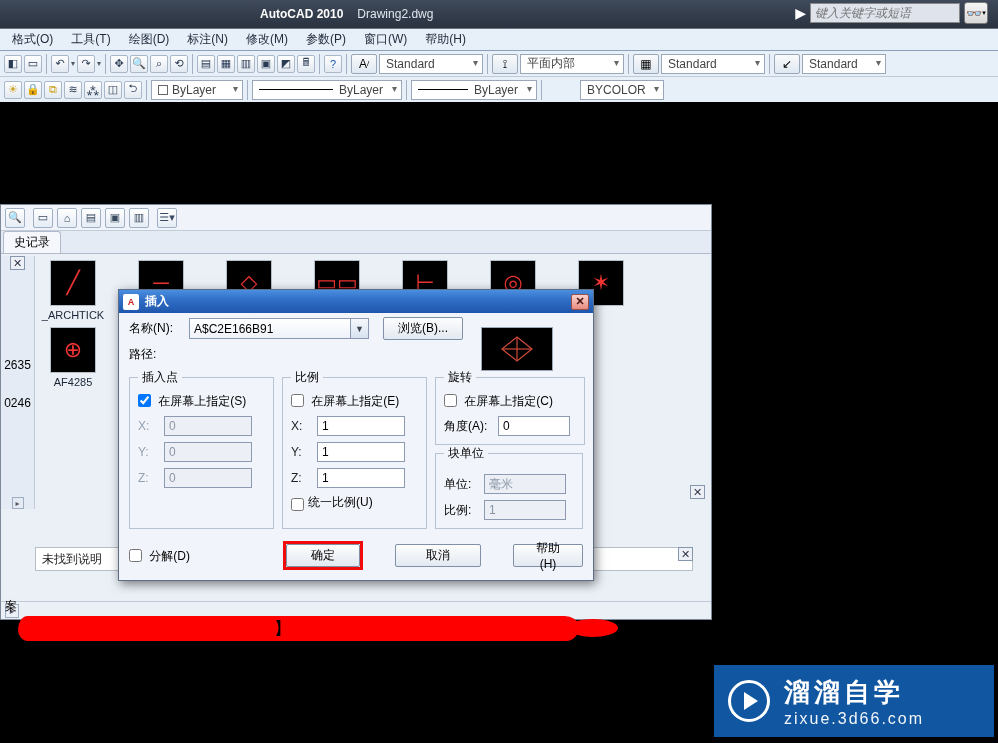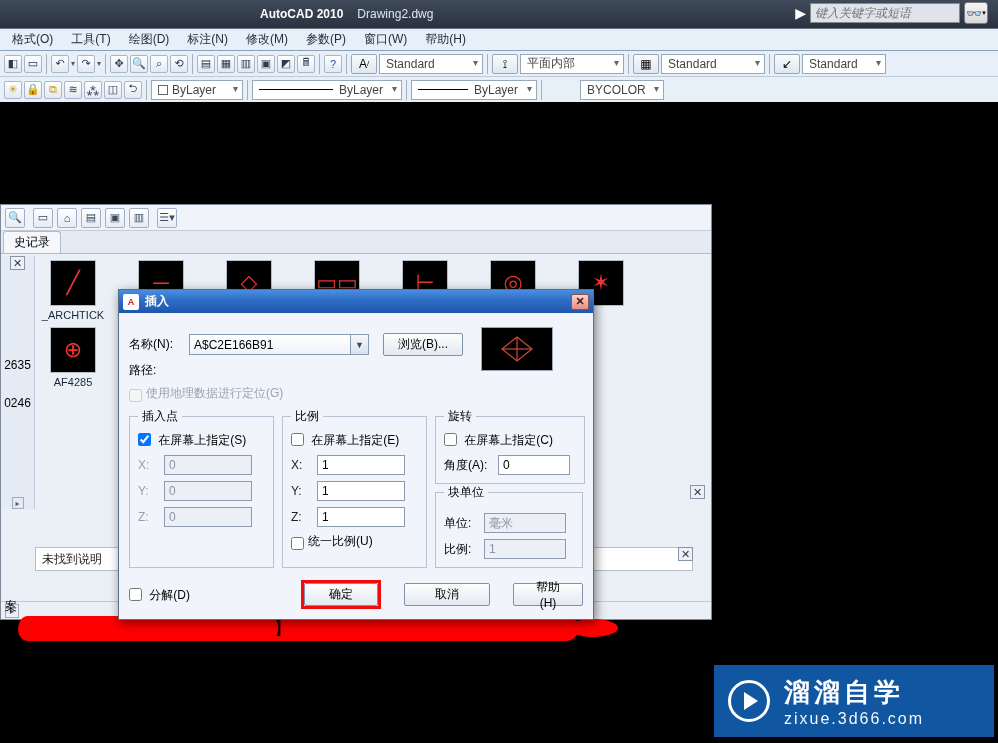--- a/index.html
+++ b/index.html
@@ -111,21 +111,21 @@
   .dlg {
     position:absolute; left:118px; top:289px; width:476px; background:#f1f4fa;
     border:1px solid #5c6e87; box-shadow:2px 3px 10px rgba(0,0,0,0.5);
   }
   .dlg-title {
     height:23px; background:linear-gradient(#4a8fe0,#2f6dc4 45%,#1f56ad);
     display:flex; align-items:center; padding:0 4px; color:#fff; font-weight:bold;
   }
   .dlg-title .app-ic { width:16px; height:16px; background:#fff; color:#c22; border-radius:2px; display:inline-flex; align-items:center; justify-content:center; font-size:9px; margin-right:6px;}
   .dlg-title .dlg-x { margin-left:auto; width:18px; height:16px; background:linear-gradient(#fcd3cf,#e88b80); border:1px solid #9a5248; border-radius:2px; display:flex; align-items:center; justify-content:center; color:#4a1712; font-weight:bold; font-size:11px; cursor:pointer;}
-  .dlg-body { padding:20px 10px 10px 10px;}
+  .dlg-body { padding:4px 10px 10px 10px;}
   .row { display:flex; align-items:center; margin-bottom:6px;}
   .lbl12 { width:60px; text-align:left; }
   .combo-dd {
     width:180px; height:21px; background:linear-gradient(#fff,#eef2f9); border:1px solid #8a9ab2;
     display:flex; align-items:center; padding:0 4px; position:relative;
   }
   .combo-dd .dd-btn { position:absolute; right:0; top:0; width:18px; height:100%;
     background:linear-gradient(#f5f8fc,#d7e2f0); border-left:1px solid #8a9ab2;
     display:flex; align-items:center; justify-content:center; font-size:9px; color:#445;}
   .btn, .btn-red {
@@ -145,21 +145,21 @@
   .fieldset legend { padding:0 4px; background:#f1f4fa;}
   .groups { display:flex; gap:8px; margin-top:4px;}
   .groups .fieldset:nth-child(1){ width:150px;}
   .groups .fieldset:nth-child(2){ width:148px;}
   .groups .fieldset:nth-child(3){ width:144px;}
   .frow { display:flex; align-items:center; margin-top:6px;}
   .coord { width:26px; color:#94a0b2;}
   .coord.on { color:#222;}
   .tin { width:88px; height:20px; border:1px solid #8c9bb1; background:#fff; padding:0 4px;}
   .tin.dis { background:#eceff5; color:#8a96a6;}
-  .dlg-btns { display:flex; justify-content:flex-end; gap:23px; margin-top:12px; align-items:center;}
+  .dlg-btns { display:flex; justify-content:flex-end; gap:32px; margin-top:12px; align-items:center;}
   input[type=checkbox]{ width:13px; height:13px; margin-right:4px; position:relative; top:2px;}
 
   
   .wmark {
     position:absolute; right:4px; bottom:6px; width:280px; height:72px;
     background:#1056a0; display:flex; align-items:center; color:#fff;
     padding:0 14px; gap:14px;
   }
   .wmark .play {
     width:42px; height:42px; border:3px solid #fff; border-radius:50%;
@@ -415,24 +415,20 @@
           <g stroke="#d04a3a" fill="none" stroke-width="1.2">
         <path d="M20 3 L35 15 L20 27 L5 15 Z"></path>
         <line x1="20" y1="3" x2="20" y2="27"></line>
             <line x1="5" y1="15" x2="35" y2="15"></line>
       </g>
         </svg>
     </div>
 
     <div class="row">
       <span class="lbl12">路径:</span>
-    </div>
-    <div class="row chk-dis">
-      <input type="checkbox" disabled="" style="">
-      <span>使用地理数据进行定位(G)</span>
     </div>
 
     <div class="groups">
 
       <fieldset class="fieldset">
         <legend>插入点</legend>
         <div><input type="checkbox" checked="" style="">
           <span>在屏幕上指定(S)</span></div>
         <div class="frow">
             <span class="coord">X:</span>

